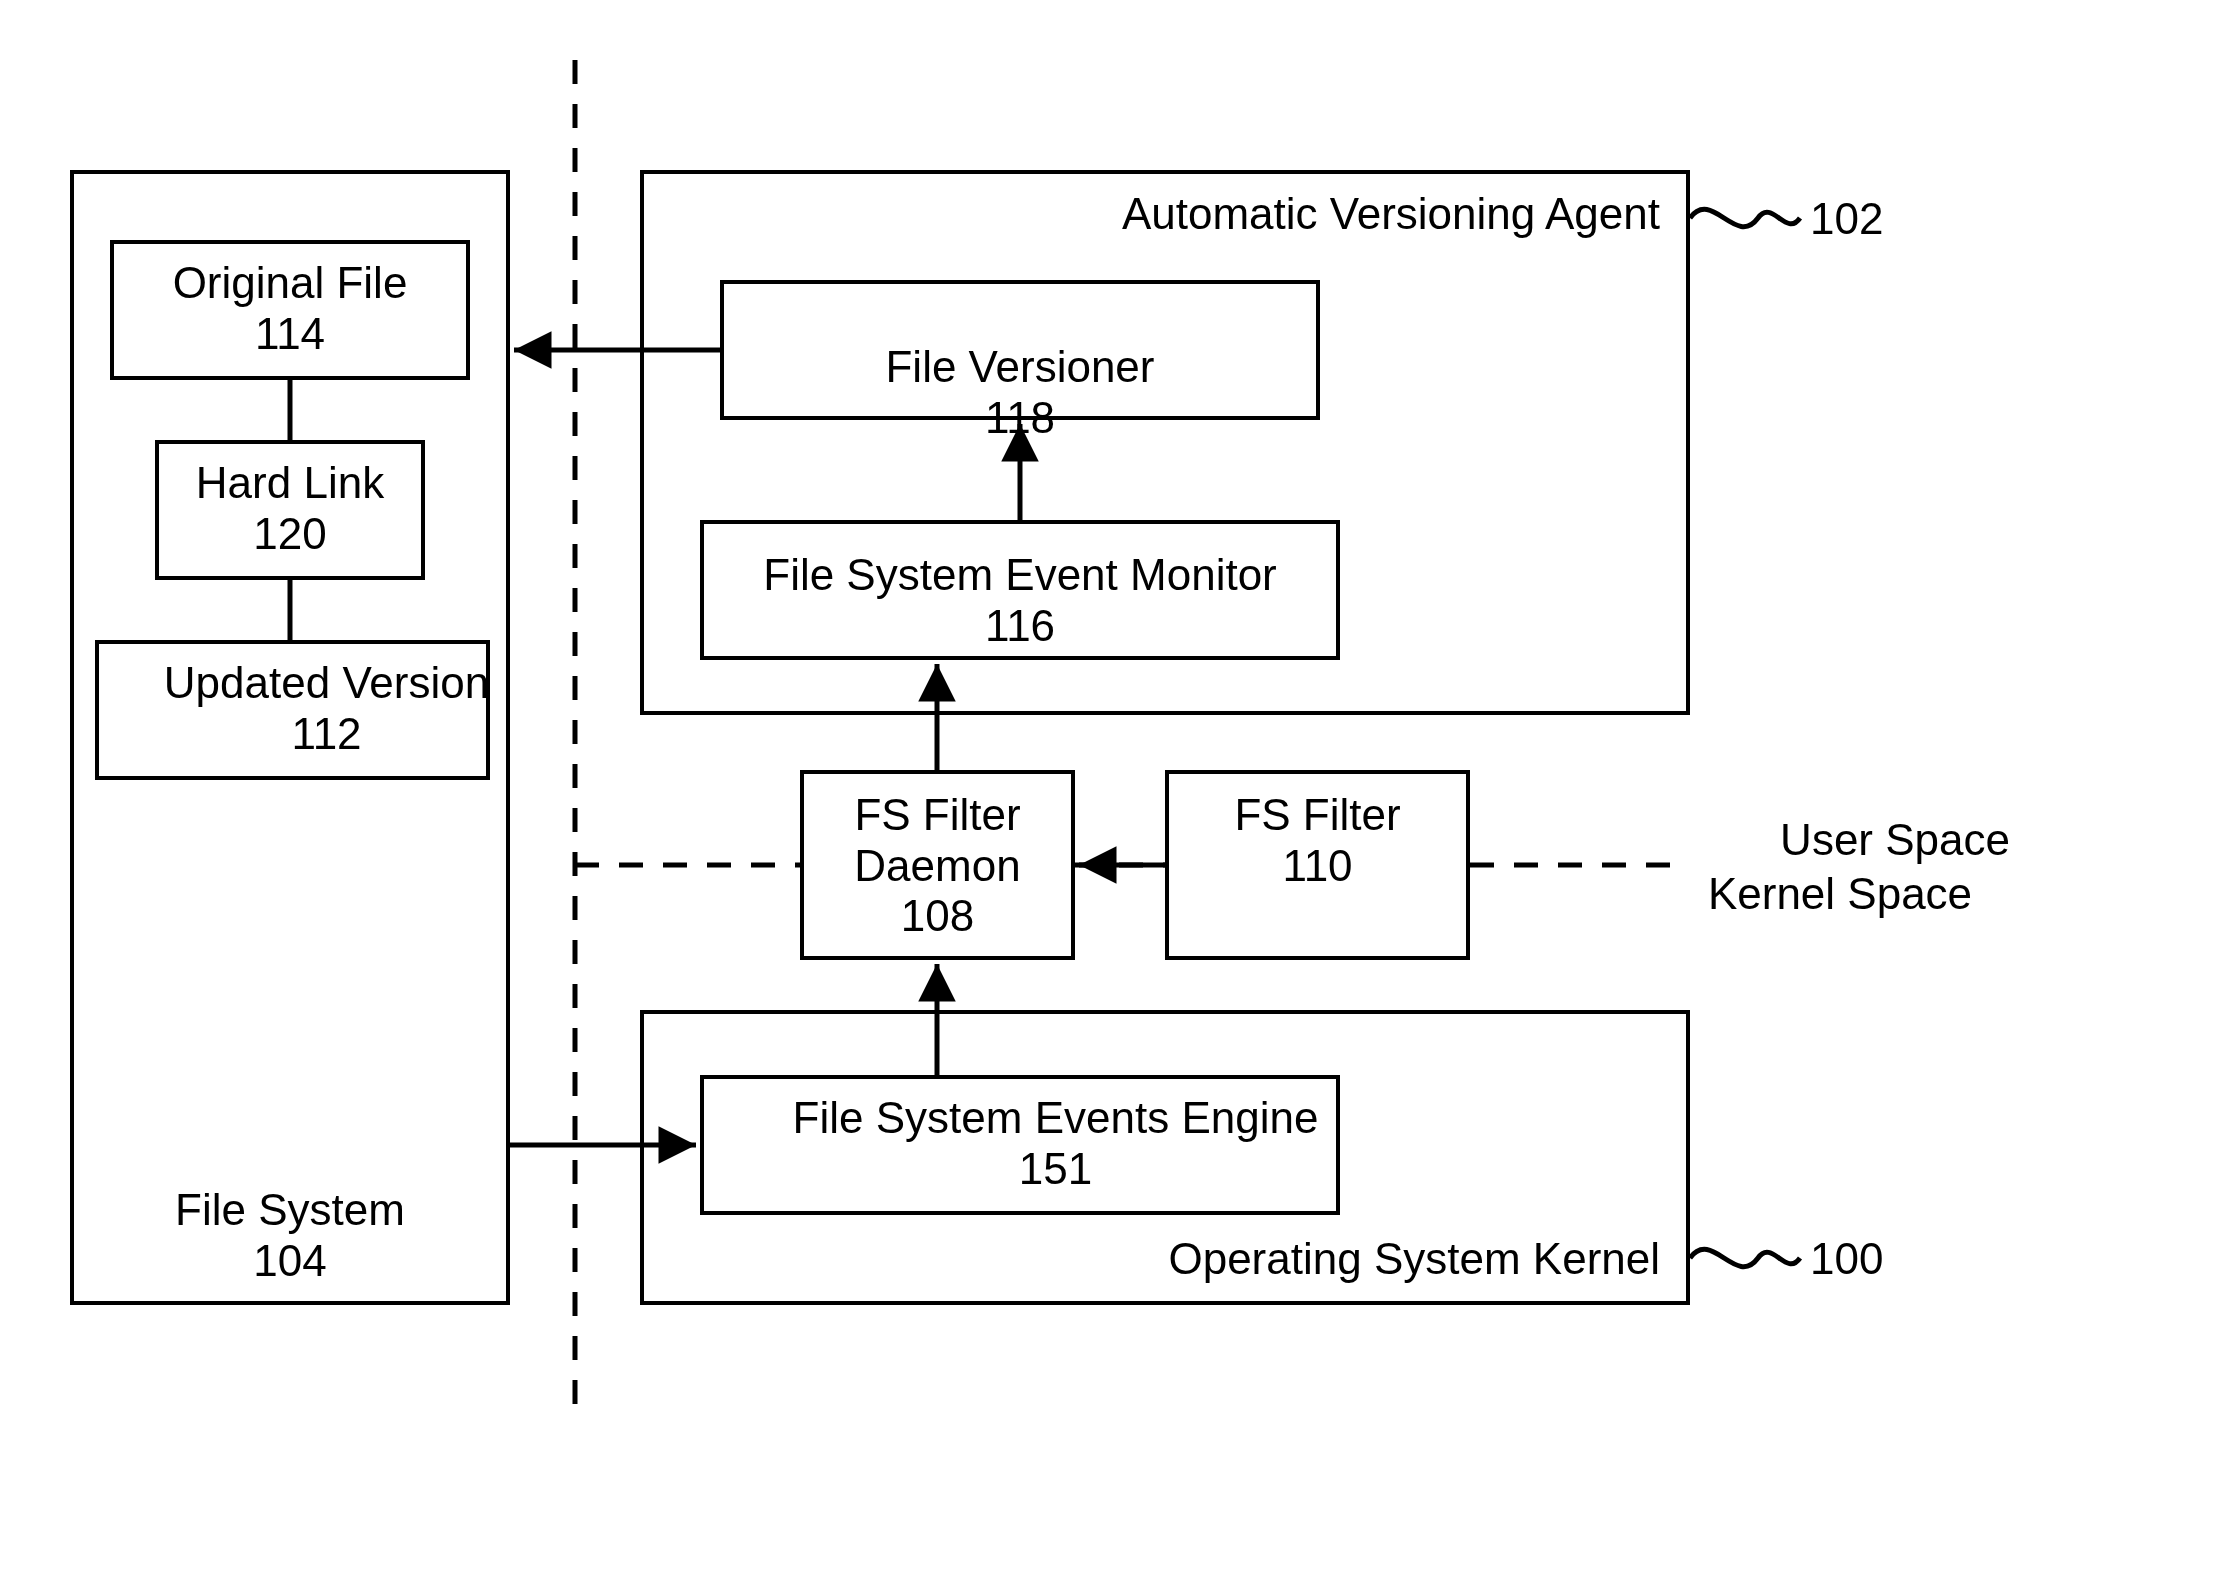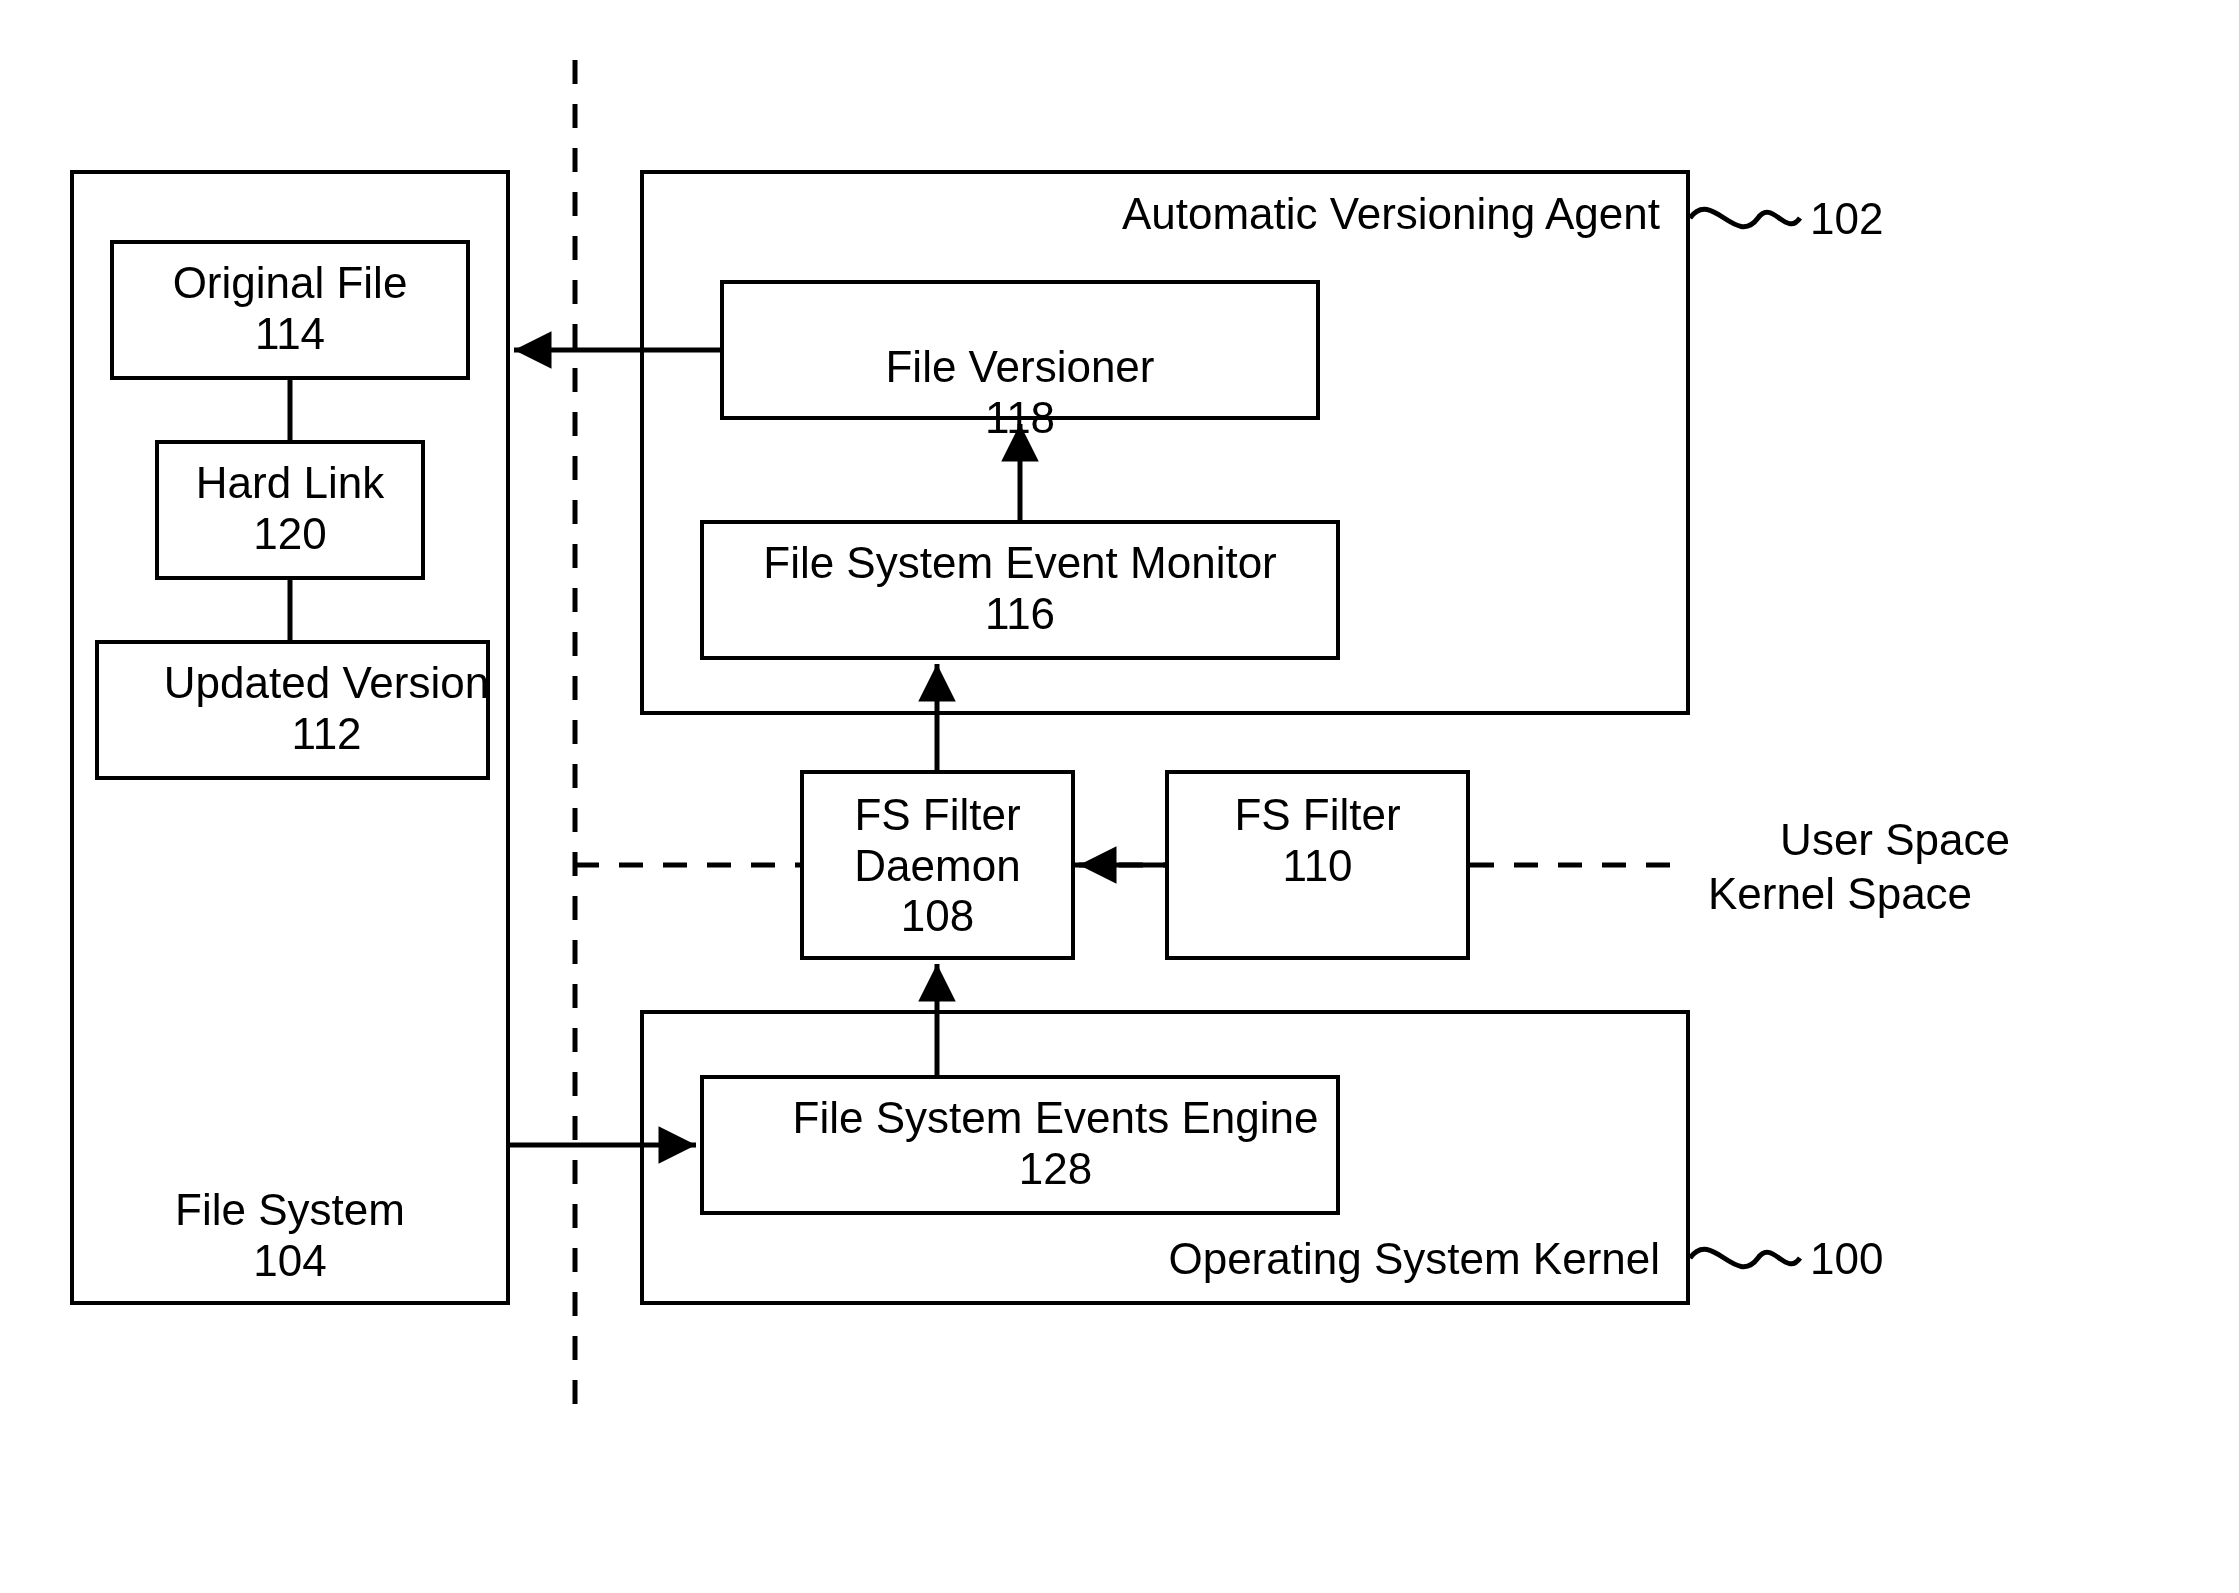--- a/index.html
+++ b/index.html
@@ -72,21 +72,21 @@
   <div class="box" style="left:640px; top:170px; width:1050px; height:545px;"></div>
   <div class="free-label" style="left:640px; top:190px; width:1020px; text-align:right;">Automatic Versioning Agent</div>
 
   <div class="box" style="left:720px; top:280px; width:600px; height:140px;"></div>
   <div class="label-block" style="left:720px; top:298px; width:600px;margin-top:44px;">
     <div>File Versioner</div>
     <div>118</div>
   </div>
 
   <div class="box" style="left:700px; top:520px; width:640px; height:140px;"></div>
-  <div class="label-block" style="left:700px; top:538px; width:640px;">
+  <div class="label-block" style="left:700px; top:550px; width:640px;">
     <div>File System Event Monitor</div>
     <div>116</div>
   </div>
 
   <div class="box" style="left:800px; top:770px; width:275px; height:190px;"></div>
   <div class="label-block" style="left:800px; top:790px; width:275px;">
     <div>FS Filter</div>
     <div>Daemon</div>
     <div>108</div>
   </div>
@@ -96,21 +96,21 @@
     <div>FS Filter</div>
     <div>110</div>
   </div>
 
   <div class="box" style="left:640px; top:1010px; width:1050px; height:295px;"></div>
   <div class="free-label" style="left:640px; top:1235px; width:1020px; text-align:right;">Operating System Kernel</div>
 
   <div class="box" style="left:700px; top:1075px; width:640px; height:140px;"></div>
   <div class="label-block" style="left:700px; top:1093px; width:711px;">
     <div>File System Events Engine</div>
-    <div>128</div>
+    <div>151</div>
   </div>
 
   <div class="free-label" style="left:1710px; top:816px; width:300px; text-align:right;">User Space</div>
   <div class="free-label" style="left:1670px; top:870px; width:340px; text-align:center;">Kernel Space</div>
 
   <div class="free-label" style="left:1810px; top:195px;">102</div>
   <div class="free-label" style="left:1810px; top:1235px;">100</div>
 
   <svg class="overlay" viewBox="0 0 2239 1593">
     <defs>

